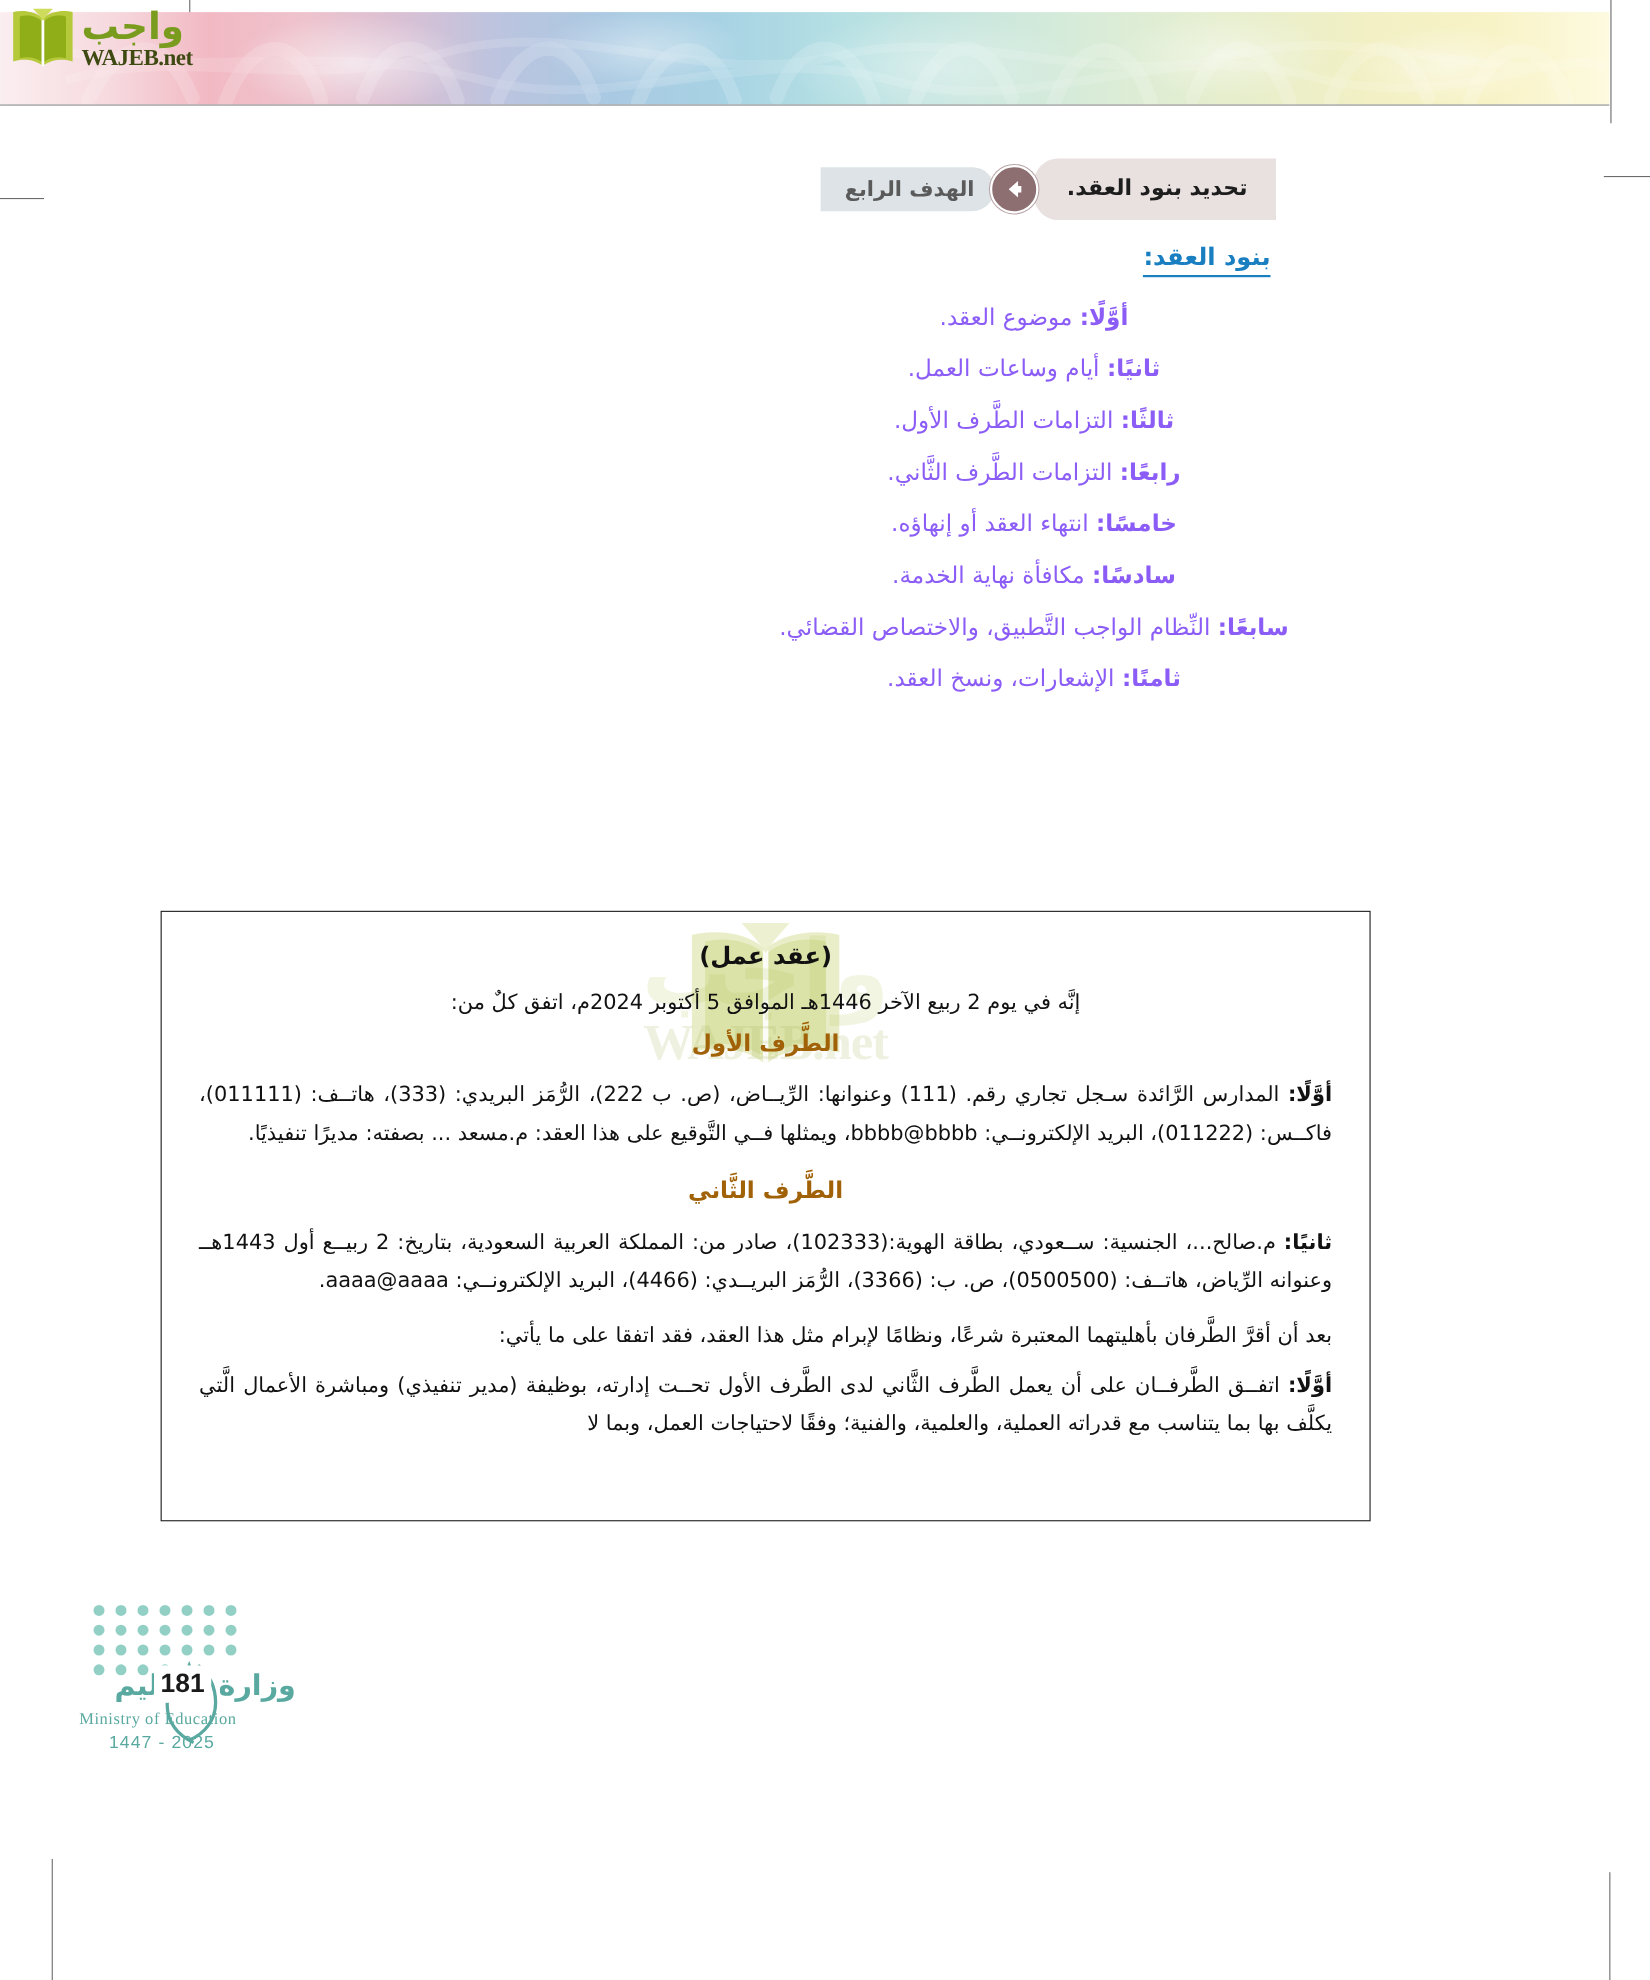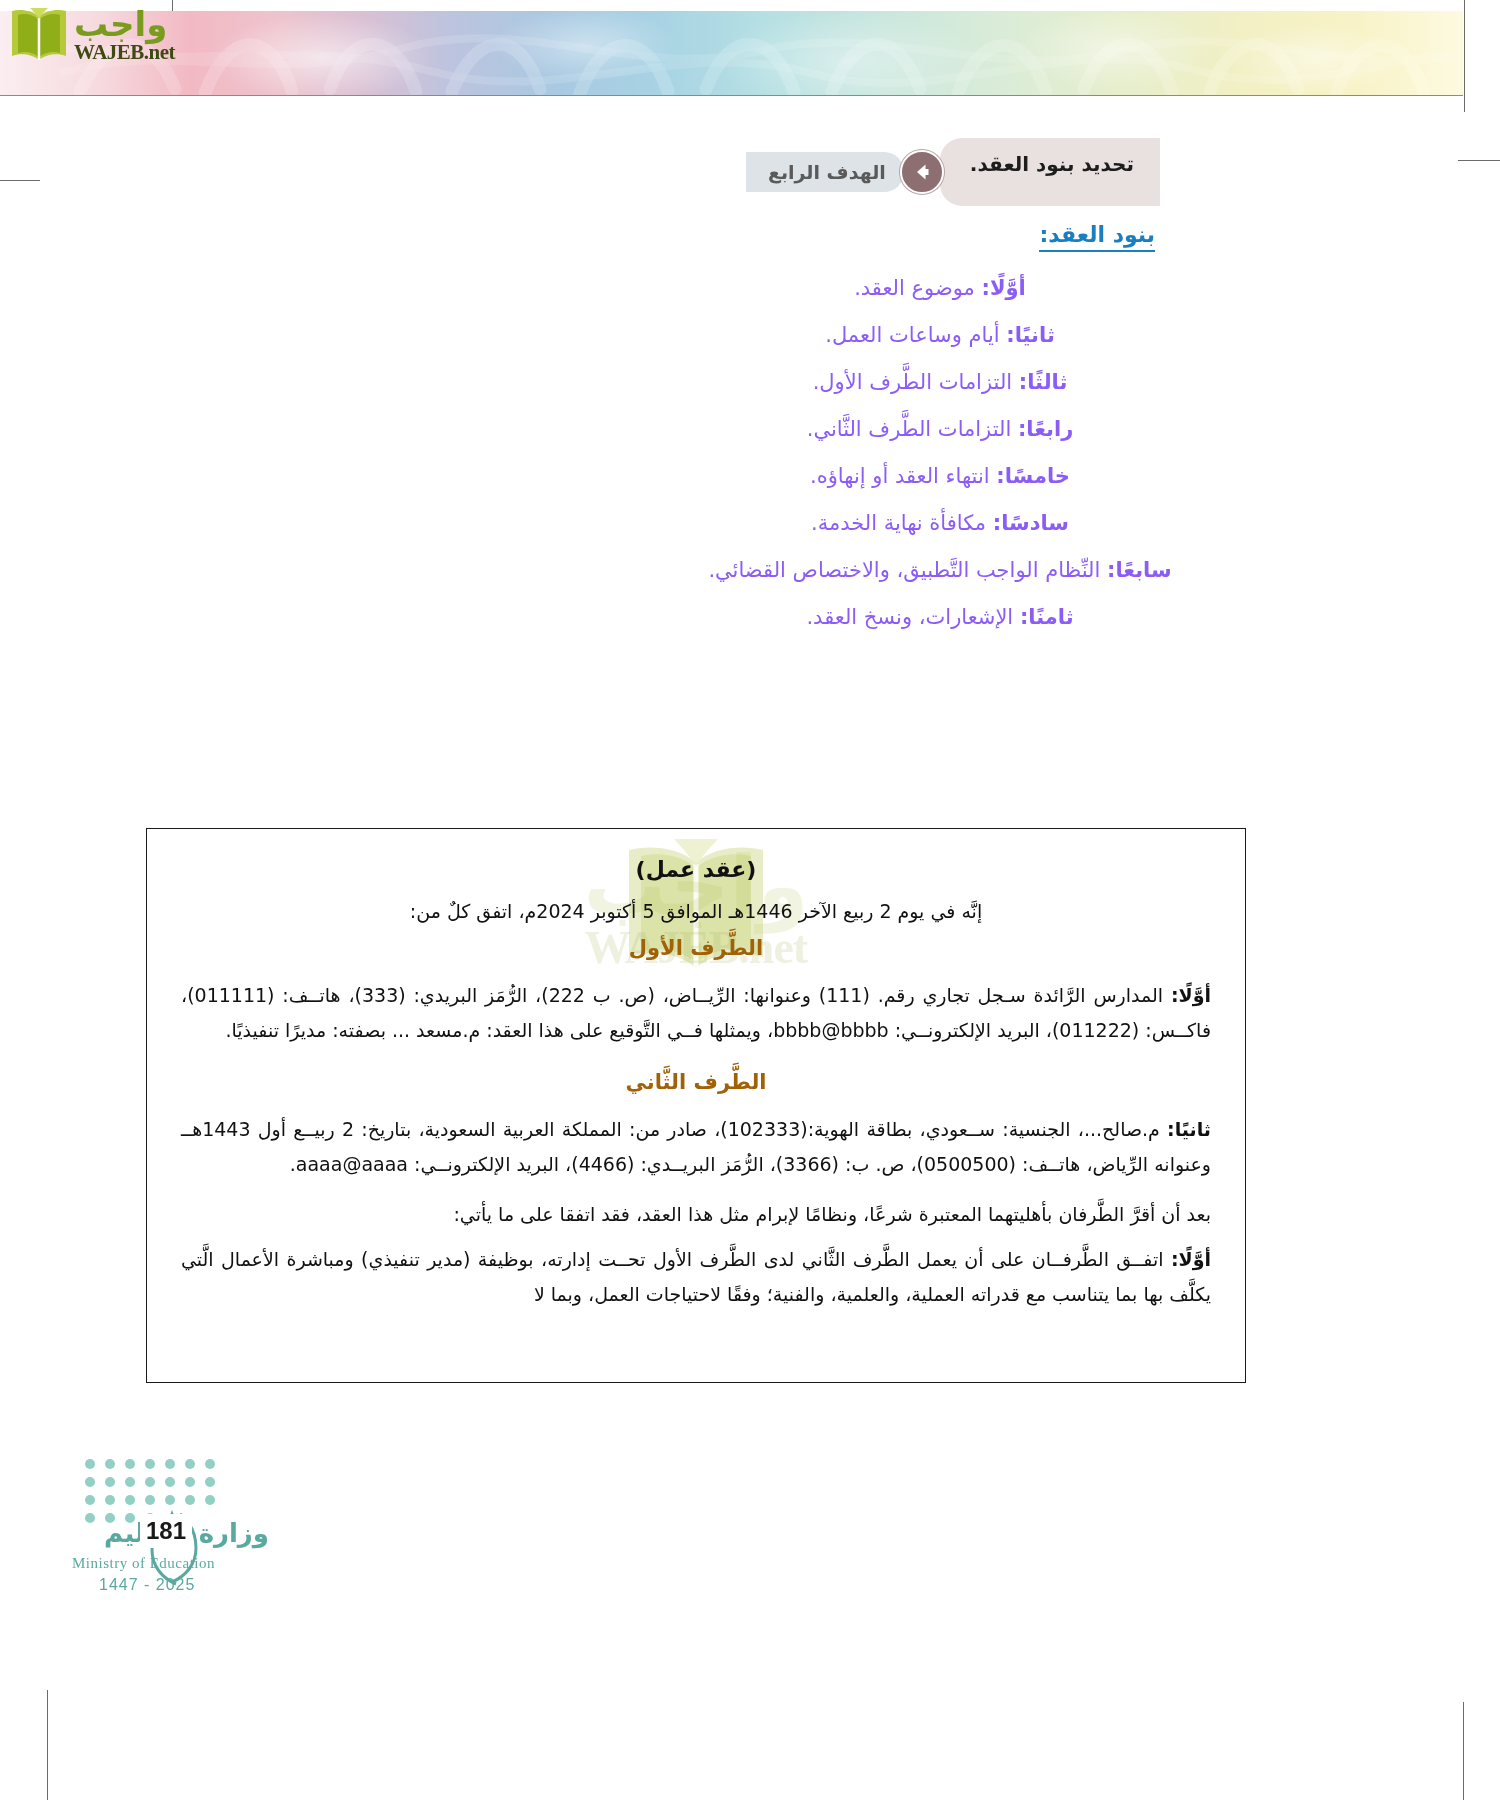--- a/index.html
+++ b/index.html
@@ -113,21 +113,21 @@
     flex-direction: row;
     align-items: center;
     height: 40px;
   }
   .objective-pill {
     background: #e9e0e0;
     border-radius: 22px 0 0 22px;
     height: 52px;
     display: flex;
     align-items: center;
-    padding: 0 26px 16px 30px;
+    padding: 0 26px 4px 30px;
     font-size: 20px;
     font-weight: 700;
     color: #1d1d1d;
     white-space: nowrap;
   }
   .objective-arrow {
     width: 40px; height: 40px;
     border-radius: 50%;
     background: #8d6f72;
     border: 2px solid #ffffff;

